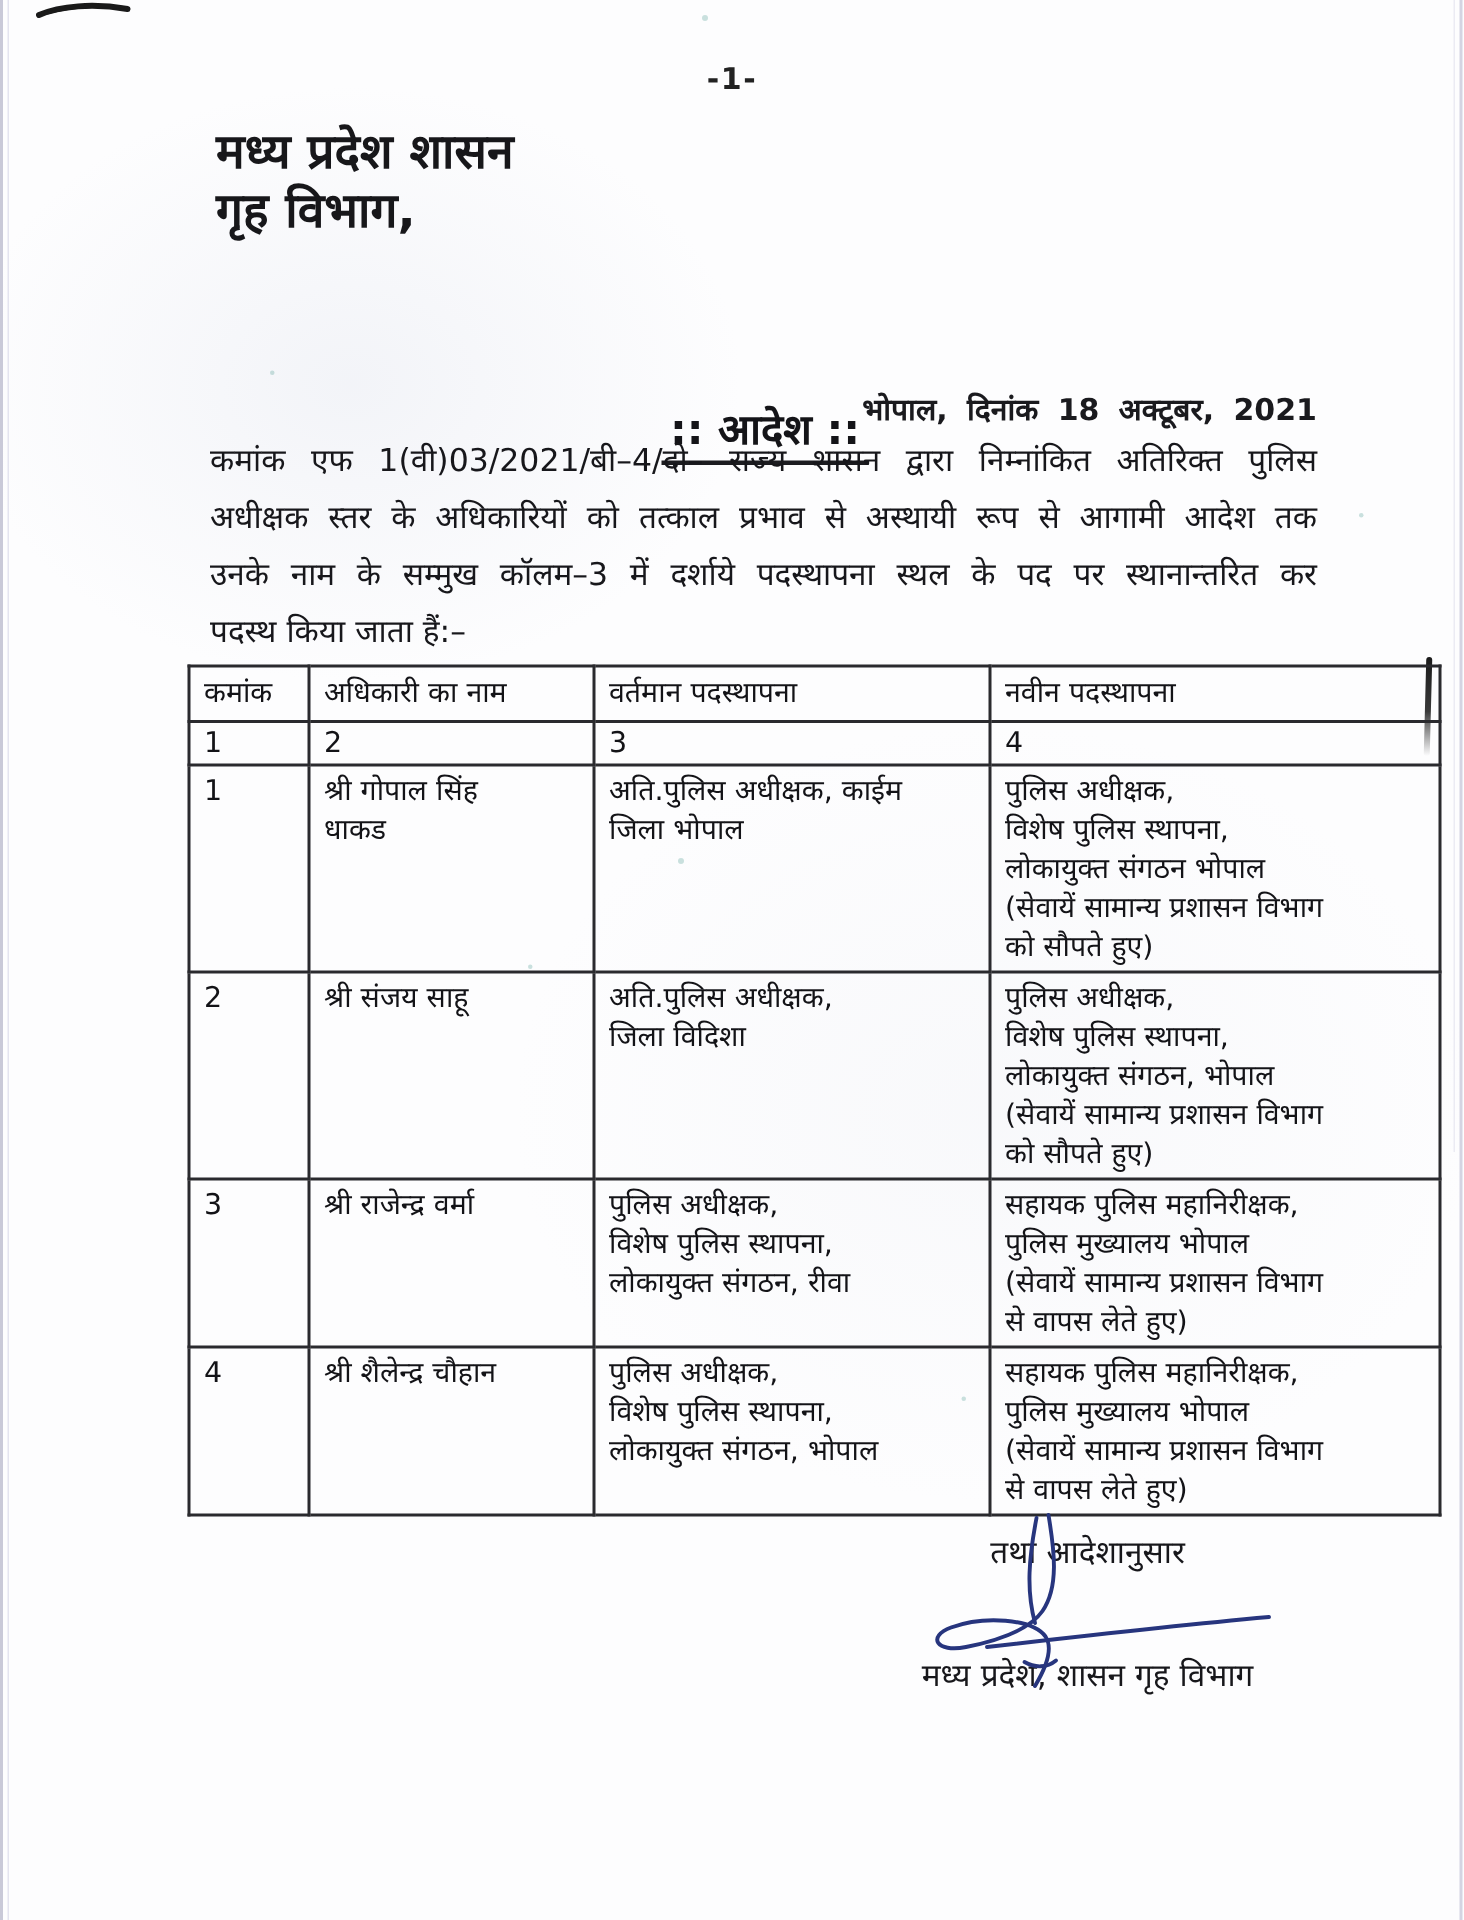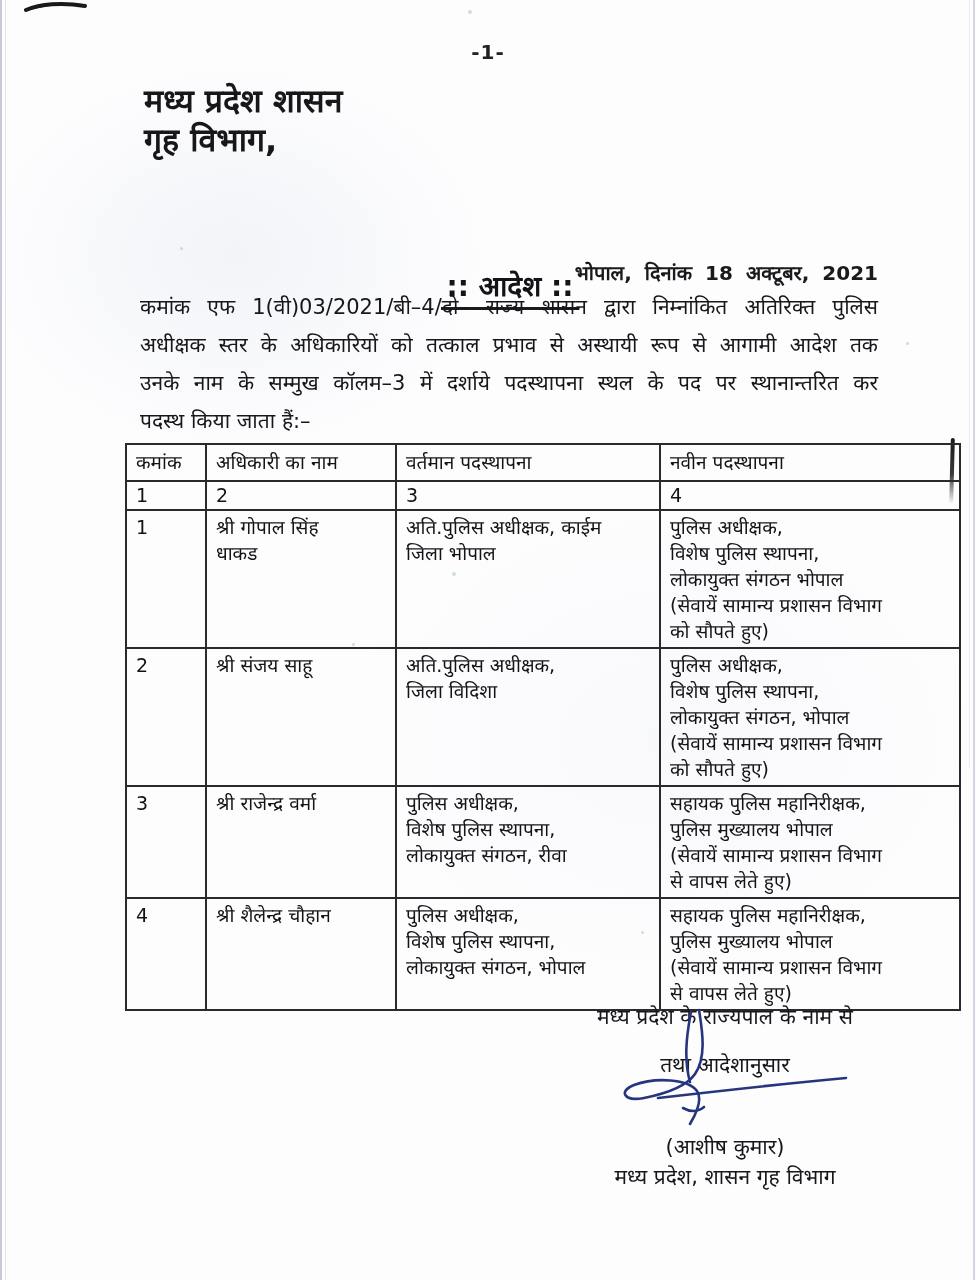--- a/index.html
+++ b/index.html
@@ -173,23 +173,21 @@
 लोकायुक्त संगठन, भोपाल</td>
       <td class="c4">सहायक पुलिस महानिरीक्षक,
 पुलिस मुख्यालय भोपाल
 (सेवायें सामान्य प्रशासन विभाग
 से वापस लेते हुए)</td>
     </tr>
   </tbody>
     </table>
 
   <div class="signature">
-    <div class="sig-l1">मध्य प्रदेश के राज्यपाल के नाम से</div>
     <div class="sig-l2">तथा आदेशानुसार</div>
-    <div>(आशीष कुमार)</div>
     <div>मध्य प्रदेश, शासन गृह विभाग</div>
   </div>
 
   <svg class="sig-svg" width="260" height="140" viewBox="0 0 260 140">
     <g stroke="#27357e" stroke-width="2.6" fill="none" stroke-linecap="round">
       <path d="M 99,2 C 103,26 106,50 95,66 C 86,79 64,86 44,90 C 24,94 18,83 34,77 C 56,69 88,71 97,83 C 103,92 96,106 90,116"></path>
       <path d="M 91,4 C 86,30 84,52 90,74"></path>
       <path d="M 58,90 C 110,84 180,76 246,70"></path>
       <path d="M 83,100 C 90,104 98,104 104,99"></path>
     </g>

